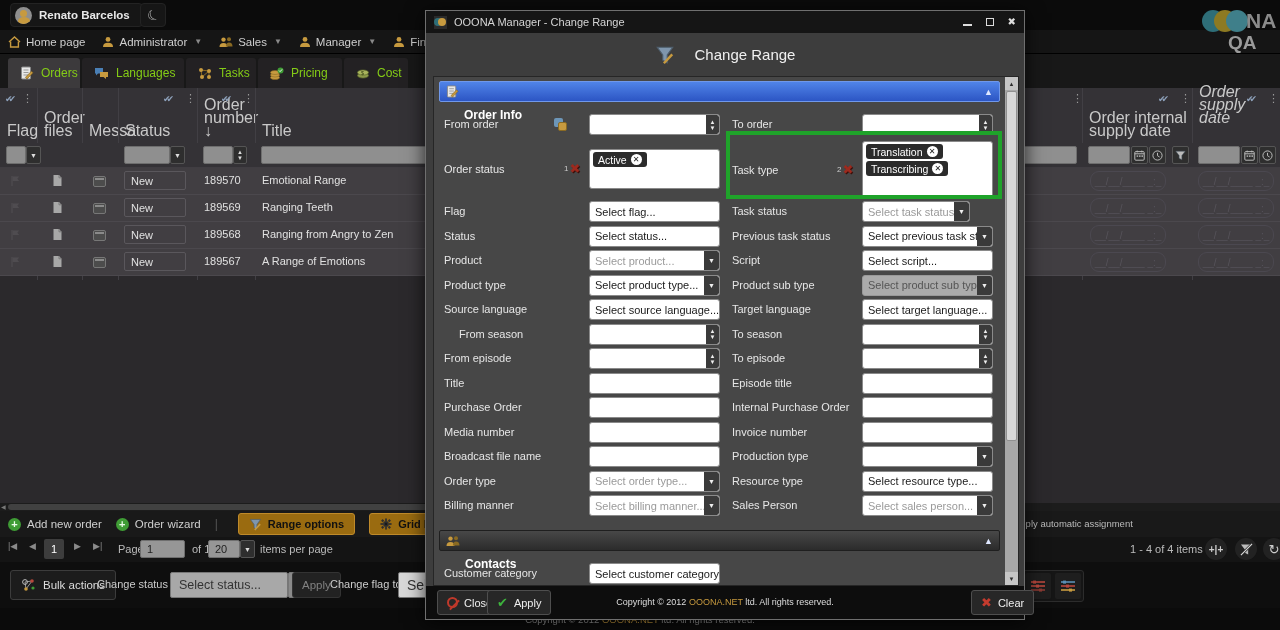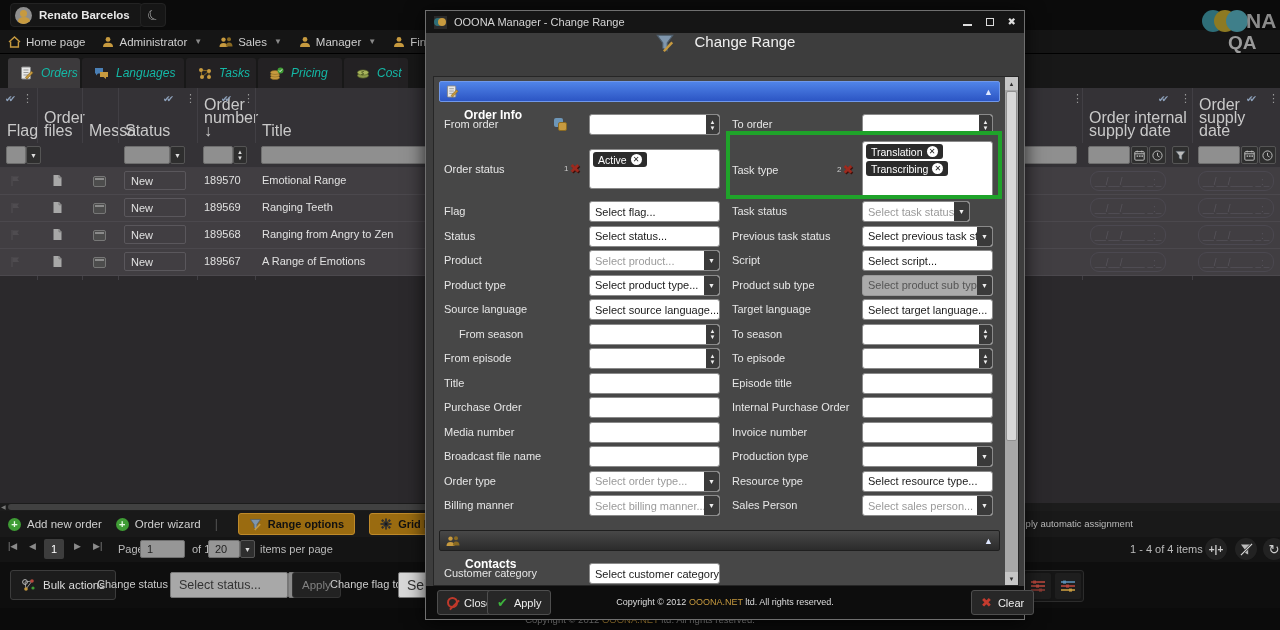--- a/index.html
+++ b/index.html
@@ -20,21 +20,21 @@
 
   
   .menubar{position:absolute;left:0;top:30px;width:1280px;height:24px;background:#151515;display:flex;align-items:center;
            padding-left:8px;gap:17px;border-bottom:1px solid #000;}
   .menuitem{display:flex;align-items:center;gap:5px;font-size:11.5px;color:#cfcfcf;white-space:nowrap;}
   .menuitem .caret{font-size:8px;color:#8a8a8a;margin-left:2px;}
 
   
   .tabsbar{position:absolute;left:0;top:54px;width:1280px;height:34px;background:#181818;}
   .tab{position:absolute;top:4px;height:30px;display:flex;align-items:center;gap:7px;padding:0 12px;
-       font-size:12px;color:#14b8a6;background:#232123;border-radius:3px 3px 0 0;font-style:italic;}
+       font-size:12px;color:#84cc16;background:#232123;border-radius:3px 3px 0 0;}
   .tab.active{background:#3c3a3c;}
 
   
   .gridarea{position:absolute;left:0;top:88px;width:1280px;height:415px;background:#2b292c;}
   .ghead{position:absolute;left:0;top:0;width:1280px;height:55px;background:#343236;}
   .gfilter{position:absolute;left:0;top:55px;width:1280px;height:25px;background:#343236;border-bottom:1px solid #403d42;}
   .gsep{position:absolute;top:0;width:1px;background:#413f44;}
   .ghlabel{position:absolute;font-size:16px;color:#c9c9c9;line-height:13px;}
   .hicon{position:absolute;top:6px;font-size:9px;color:#8fa3bd;letter-spacing:-4px;}
   .kebab{position:absolute;top:4px;font-size:11px;color:#9a9a9a;}
@@ -113,21 +113,21 @@
          box-shadow:0 3px 18px rgba(0,0,0,.75);z-index:20;}
   .mtitle{position:absolute;left:0;top:0;width:100%;height:22px;background:#151515;display:flex;align-items:center;
           padding:0 8px;gap:7px;}
   .mtitletxt{font-size:11px;color:#d5d5d5;flex:1;}
   .wctl{display:flex;gap:14px;align-items:center;color:#ddd;}
   .wmin{width:9px;height:2px;background:#ddd;margin-top:6px;}
   .wmax{width:8px;height:8px;border:1.5px solid #ddd;}
   .wclose{font-size:10px;line-height:10px;}
   .mlogo{width:13px;height:13px;position:relative;background:#2b2b2b;}
   .mlogo i{position:absolute;border-radius:50%;width:8px;height:8px;}
-  .mheadband{position:absolute;left:0;top:22px;width:100%;height:43px;display:flex;align-items:flex-start;justify-content:center;gap:20px;}
+  .mheadband{position:absolute;left:0;top:22px;width:100%;height:43px;display:flex;align-items:center;justify-content:center;gap:20px;}
   .mheading{font-size:15px;color:#f0f0f0;}
   .mcontent{position:absolute;left:7px;top:65px;width:586px;height:510px;background:#474747;border:1px solid #262626;}
   .minner{position:absolute;left:0;top:0;width:572px;height:508px;overflow:hidden;}
   .secbar{position:absolute;left:5px;width:561px;height:21px;border-radius:2px;display:flex;align-items:center;
           padding:0 6px;gap:5px;}
   .secbar.blue{background:linear-gradient(#5084e8,#2c55c4);border:1px solid #7098ea;}
   .secbar.dark{background:linear-gradient(#484848,#2b2b2b);border:1px solid #1f1f1f;}
   .sectitle{font-size:12px;font-weight:bold;color:#fff;flex:1;margin-top:46px;}
   .secchev{font-size:9px;color:#dfe8ff;}
   .flabel{position:absolute;font-size:11px;color:#e6e6e6;line-height:21px;white-space:nowrap;}
@@ -326,21 +326,21 @@
         <span class="hicon" style="left: 163px;">✔✔</span>
         <span class="kebab" style="left: 185px;">⋮</span>
         <div class="ghlabel" style="left: 204px; bottom: 6px; width: 46px;">Order number ↓</div>
         <span class="hicon" style="left: 221px;">✔✔</span>
         <span class="kebab" style="left: 243px;">⋮</span>
         <div class="ghlabel" style="left: 262px; bottom: 6px; width: 815px;">Title</div>
         <span class="kebab" style="left: 1072px;">⋮</span>
         <div class="ghlabel" style="left: 1089px; bottom: 6px; width: 98px;">Order internal supply date</div>
         <span class="hicon" style="left: 1158px;">✔✔</span>
         <span class="kebab" style="left: 1180px;">⋮</span>
-        <div class="ghlabel" style="left: 1199px; bottom: 6px; width: 76px;">Order supply date</div>
+        <div class="ghlabel" style="left: 1199px; bottom: 19px; width: 76px; font-style: italic;">Order supply date</div>
         <span class="hicon" style="left: 1246px;">✔✔</span>
         <span class="kebab" style="left: 1268px;">⋮</span>
       </div>
       <div class="gsep" style="left: 37px; height: 192px;"></div>
       <div class="gsep" style="left: 82px; height: 192px;"></div>
       <div class="gsep" style="left: 118px; height: 192px;"></div>
       <div class="gsep" style="left: 197px; height: 192px;"></div>
       <div class="gsep" style="left: 255px; height: 192px;"></div>
       <div class="gsep" style="left: 1082px; height: 192px;"></div>
       <div class="gsep" style="left: 1192px; height: 192px;"></div>

